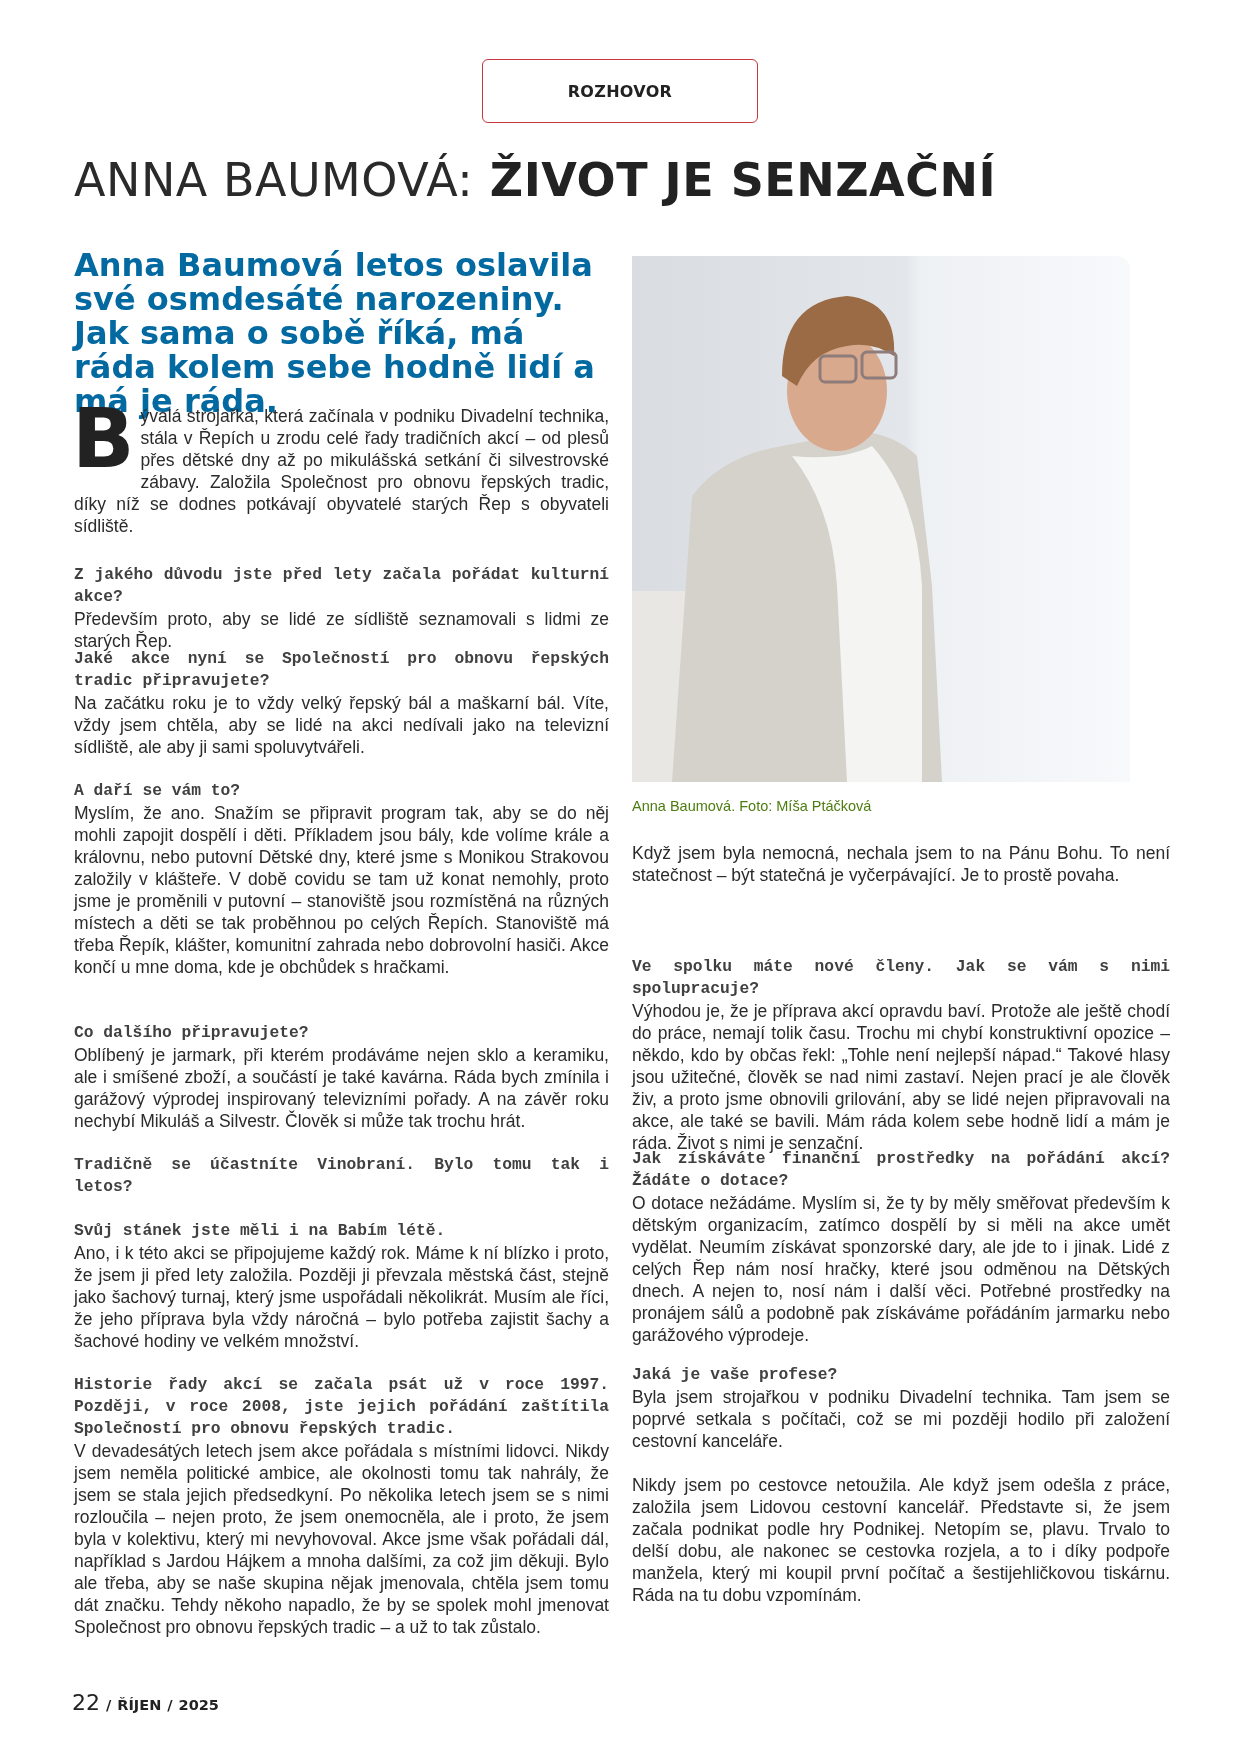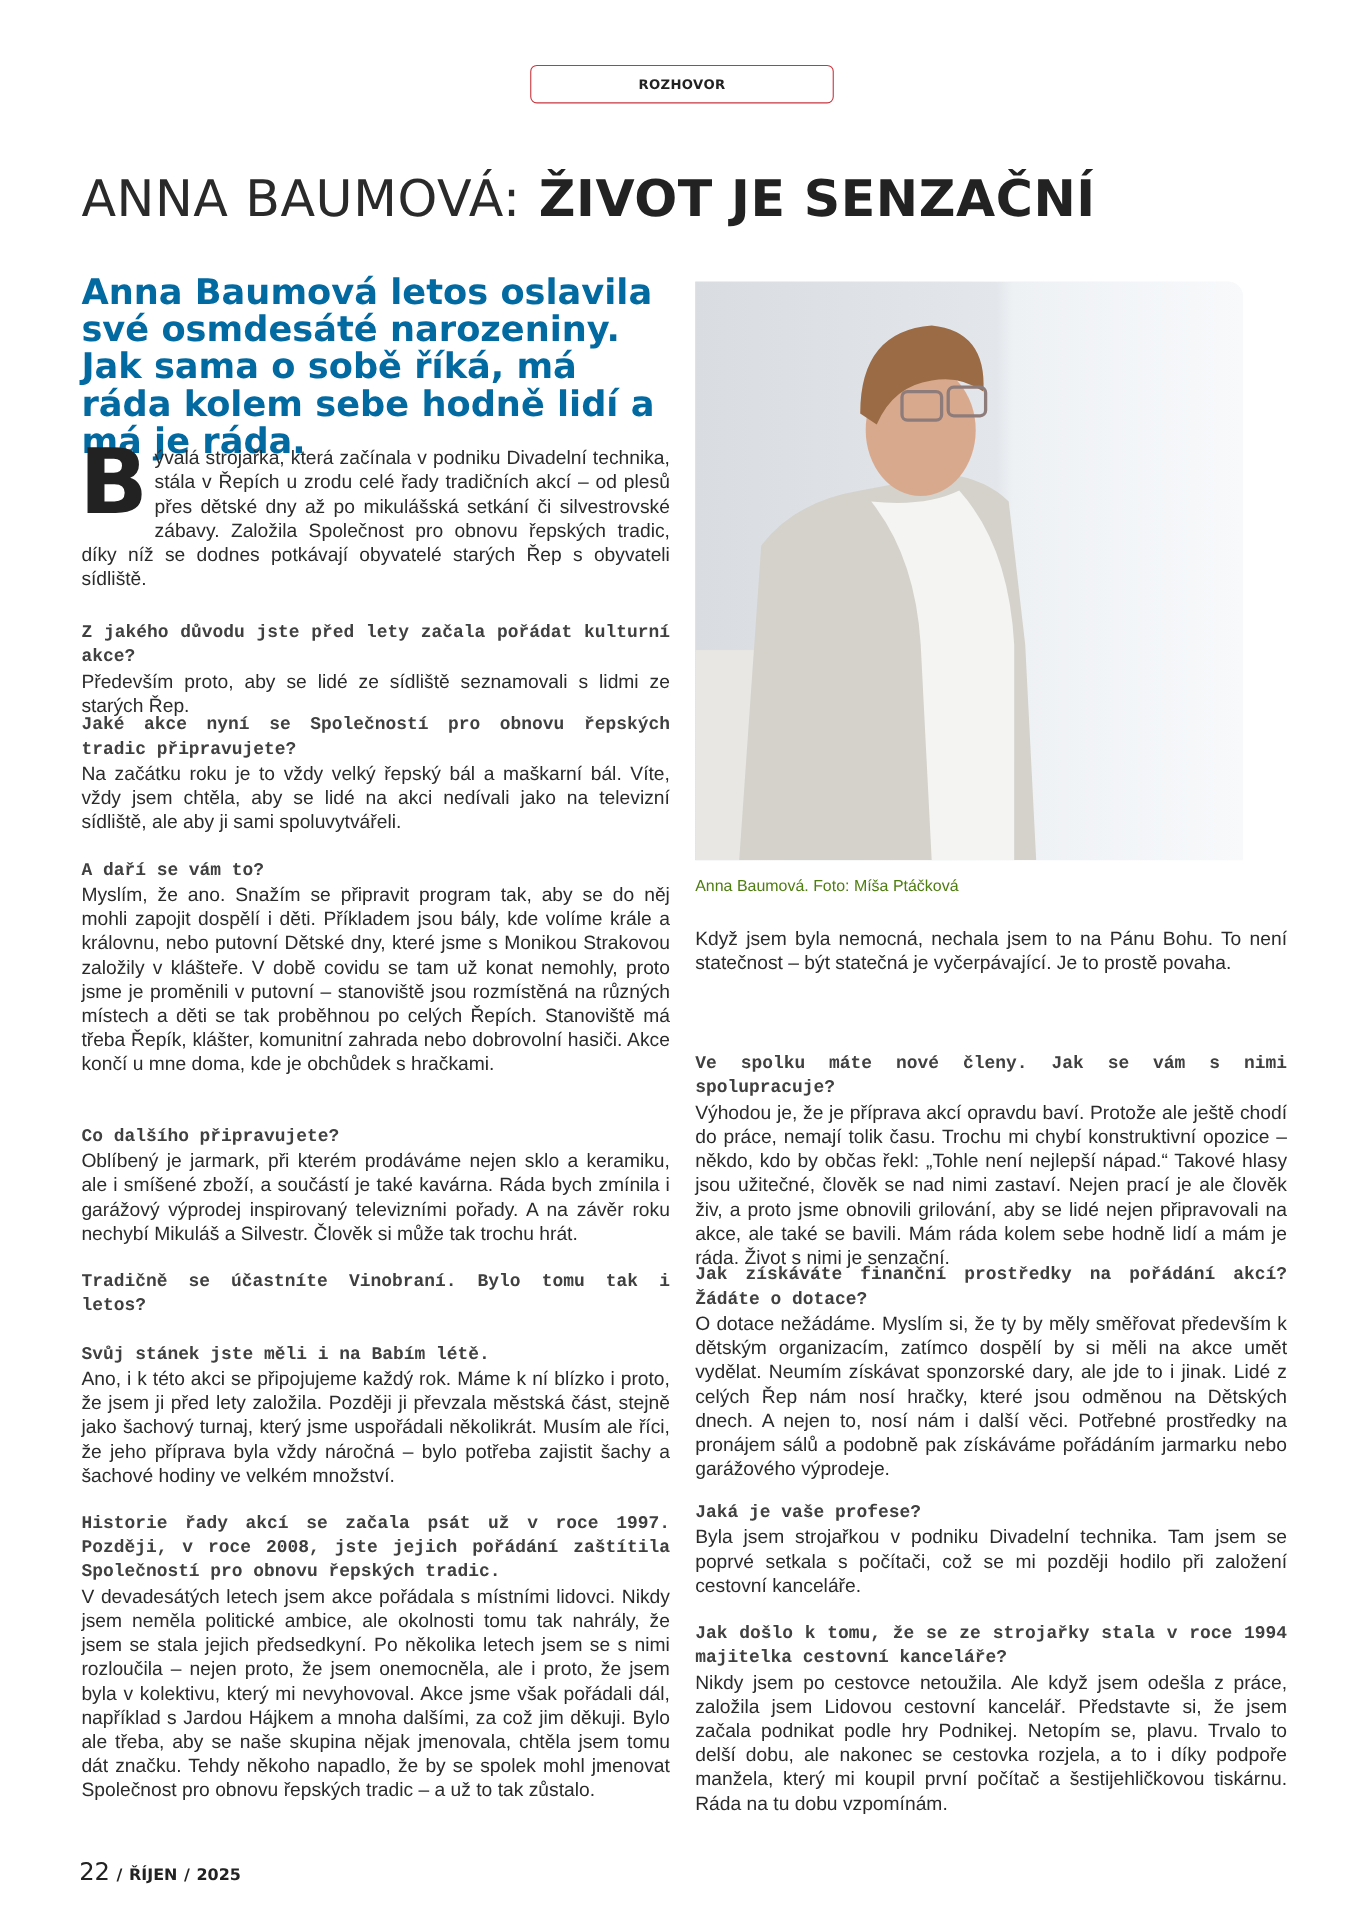--- a/index.html
+++ b/index.html
@@ -2,24 +2,24 @@
 <html><head>
 <meta charset="utf-8">
 <style>
   html, body { margin: 0; padding: 0; background: #ffffff; }
   body {
     width: 1240px; height: 1754px; position: relative; overflow: hidden;
     color: #222222;
     font-family: "Liberation Sans", sans-serif;
   }
   .tag {
-    position: absolute; left: 482px; top: 59px; width: 276px; height: 35px;
+    position: absolute; left: 482px; top: 59px; width: 276px; height: 64px;
     border: 1.5px solid #c8373f; border-radius: 6px; box-sizing: border-box;
     display: flex; align-items: center; justify-content: center;
-    font-family: "DejaVu Sans", sans-serif; font-size: 12px; font-weight: bold;
+    font-family: "DejaVu Sans", sans-serif; font-size: 16px; font-weight: bold;
     color: #222; letter-spacing: 0.3px;
   }
   .title {
     position: absolute; left: 74px; top: 152px; margin: 0;
     font-family: "DejaVu Sans", sans-serif; font-size: 46px; line-height: 56px;
     letter-spacing: 0.5px; white-space: nowrap; color: #222;
   }
   .title .light { font-weight: 200; font-family: "DejaVu Sans", sans-serif; -webkit-text-stroke: 0; font-stretch: normal; }
   .title .light { font-weight: normal; color: #2a2a2a; }
   .title .bold { font-weight: bold; }
@@ -129,21 +129,20 @@
 </div>
 <div class="block" style="left:632px; top:1148px; width:538px;">
   <p class="q">Jak získáváte finanční prostředky na pořádání akcí? Žádáte o dotace?</p>
   <p class="body-text">O dotace nežádáme. Myslím si, že ty by měly směřovat především k dětským organizacím, zatímco dospělí by si měli na akce umět vydělat. Neumím získávat sponzorské dary, ale jde to i jinak. Lidé z celých Řep nám nosí hračky, které jsou odměnou na Dětských dnech. A nejen to, nosí nám i další věci. Potřebné prostředky na pronájem sálů a podobně pak získáváme pořádáním jarmarku nebo garážového výprodeje.</p>
 </div>
 <div class="block" style="left:632px; top:1364px; width:538px;">
   <p class="q">Jaká je vaše profese?</p>
   <p class="body-text">Byla jsem strojařkou v podniku Divadelní technika. Tam jsem se poprvé setkala s počítači, což se mi později hodilo při založení cestovní kanceláře.</p>
 </div>
 <div class="block" style="left:632px; top:1474px; width:538px;">
-  <p class="q">Jak došlo k tomu, že se ze strojařky stala v roce 1994 majitelka cestovní kanceláře?</p>
   <p class="body-text">Nikdy jsem po cestovce netoužila. Ale když jsem odešla z práce, založila jsem Lidovou cestovní kancelář. Představte si, že jsem začala podnikat podle hry Podnikej. Netopím se, plavu. Trvalo to delší dobu, ale nakonec se cestovka rozjela, a to i díky podpoře manžela, který mi koupil první počítač a šestijehličkovou tiskárnu. Ráda na tu dobu vzpomínám.</p>
 </div>
 
 <div class="footer">
   <span class="page">22</span>
   <span>/</span>
   <span>ŘÍJEN</span>
   <span>/</span>
   <span>2025</span>
 </div>

